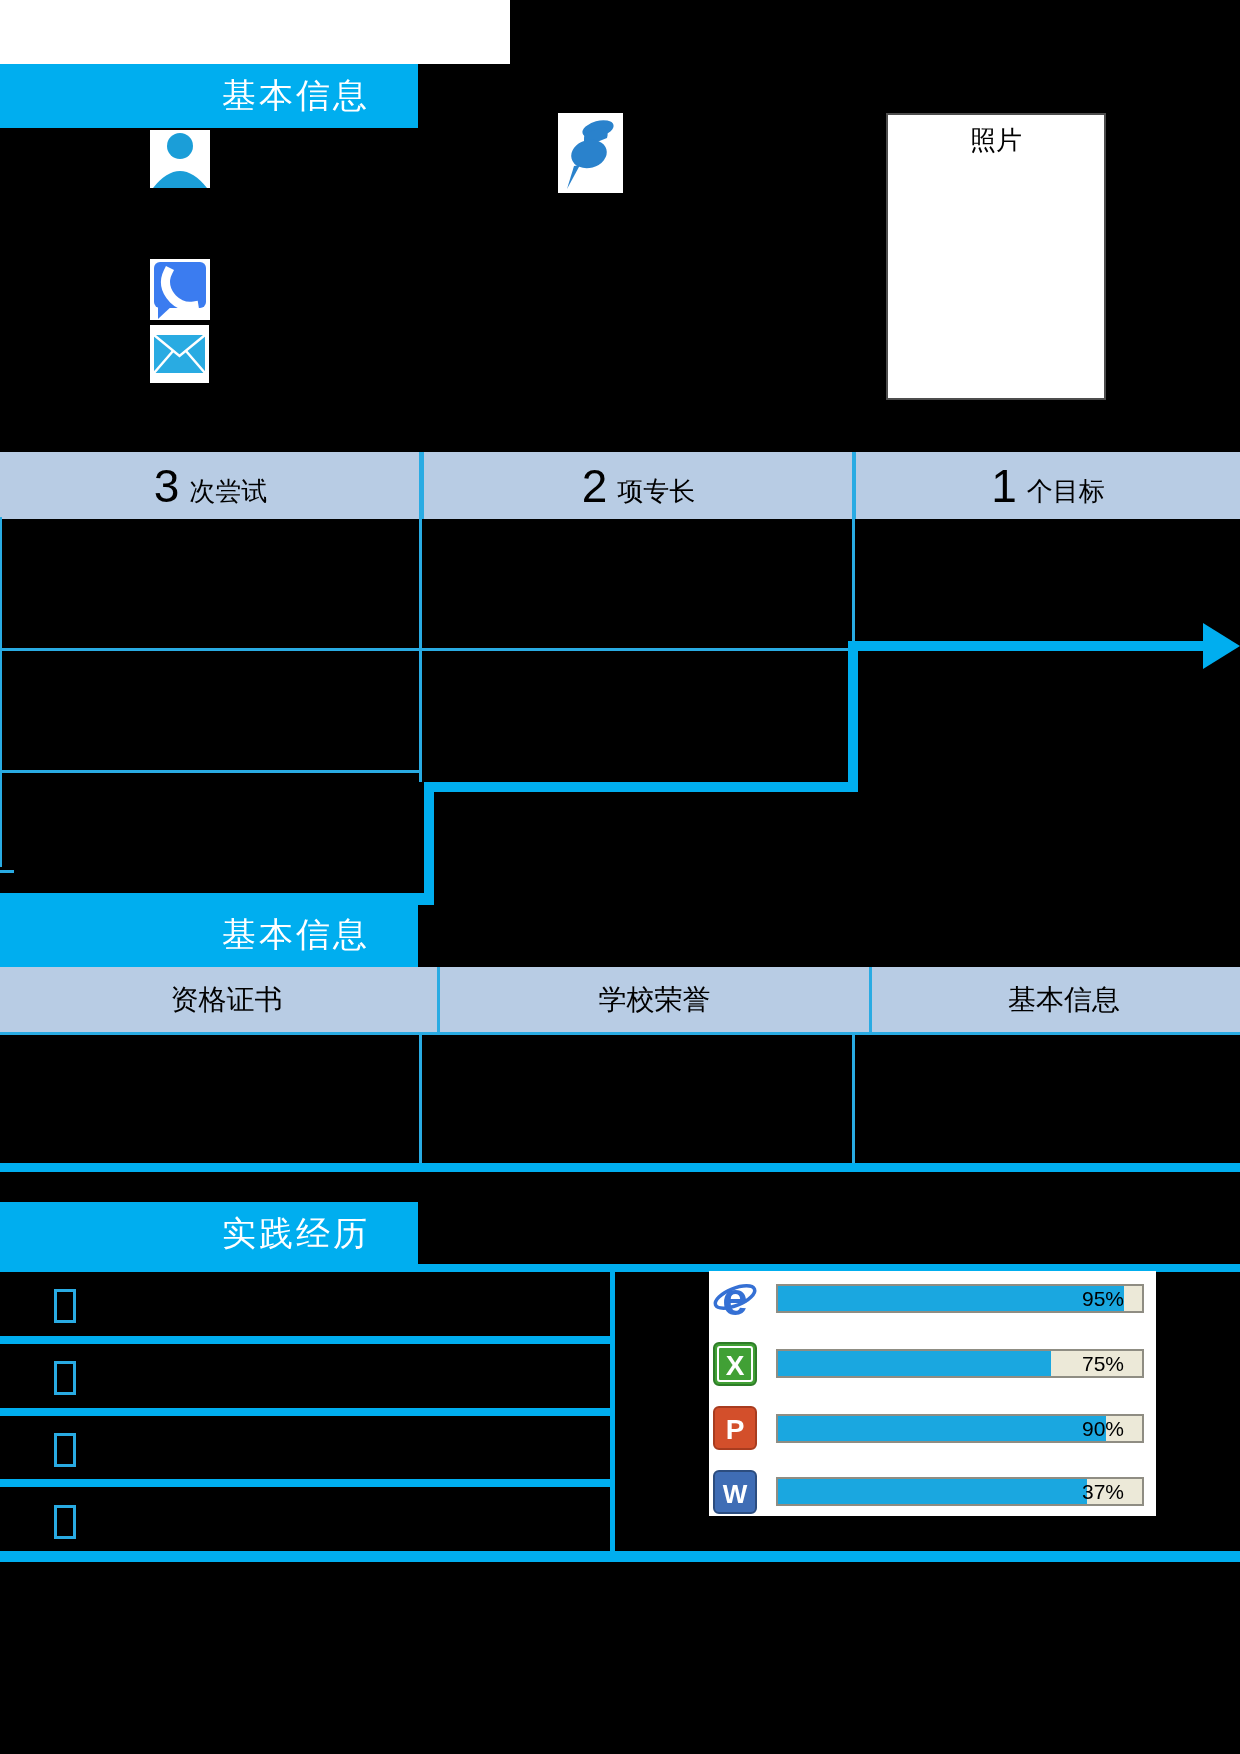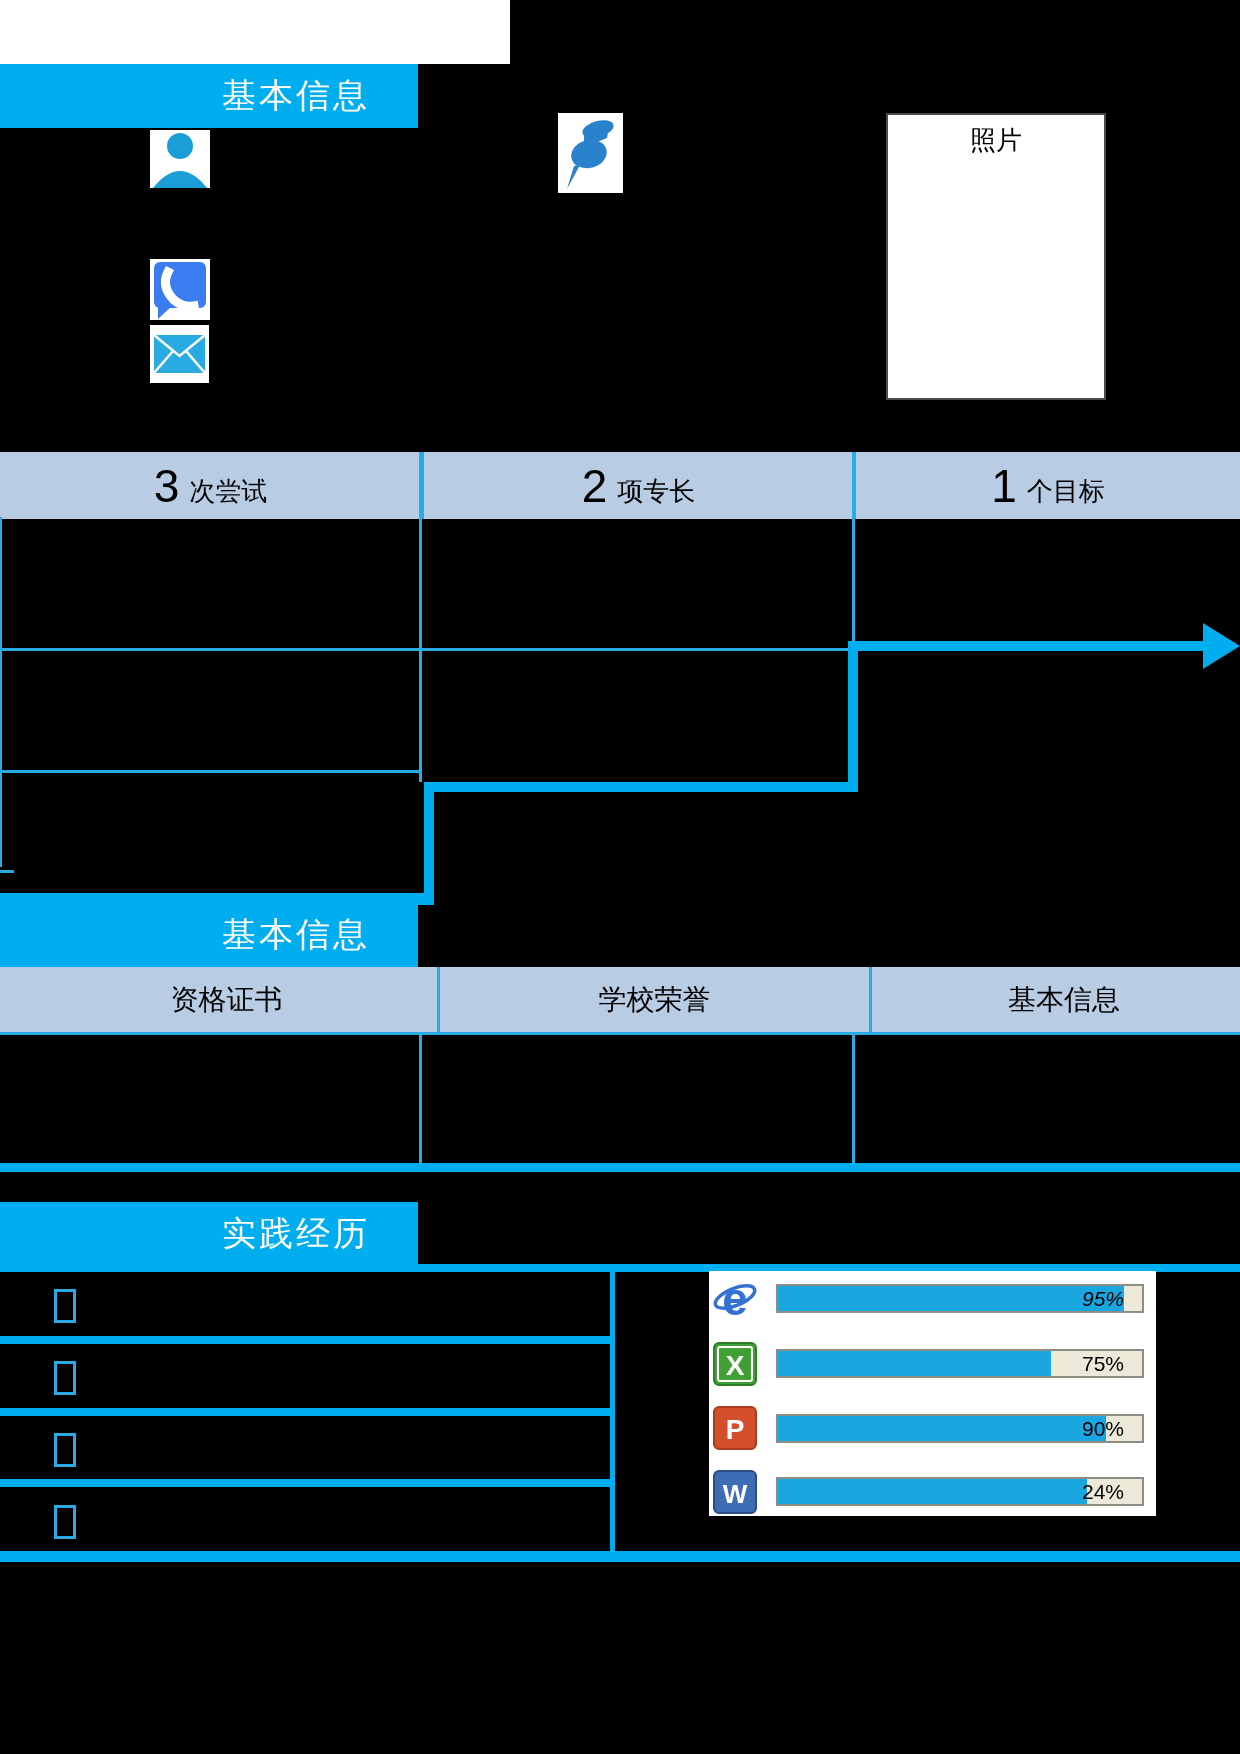--- a/index.html
+++ b/index.html
@@ -75,21 +75,21 @@
   
   .chart-box{left:709px;top:1271px;width:447px;height:245px;background:#fff;}
   .chart-icon{position:absolute;left:3px;width:46px;height:46px;}
   .track{position:absolute;left:67px;width:368px;height:29px;background:#ece9d8;
     border:2px solid #8f8d83;box-sizing:border-box;}
   .fill{position:absolute;left:0;top:0;height:100%;background:#1aa7e0;}
   .pct{position:absolute;right:0;top:0;width:100%;height:100%;display:flex;
     align-items:center;justify-content:flex-end;padding-right:18px;box-sizing:border-box;
     font-size:21px;color:#000;}
   #ci-1{top:6px;} #ci-2{top:70px;} #ci-3{top:134px;} #ci-4{top:198px;}
-  #tr-1{top:13px;font-style:italic;} #tr-2{top:78px;} #tr-3{top:143px;} #tr-4{top:206px;}
+  #tr-1{top:13px;} #tr-2{top:78px;} #tr-3{top:143px;} #tr-4{top:206px;}
 </style>
 </head>
 <body>
 
 <div class="canvas">
 
   <div class="abs white-top"></div>
 
   <div class="abs section-bar" id="bar-basic">
     <span>基本信息</span>
@@ -230,18 +230,18 @@
     </div>
 
     <div class="chart-icon" id="ci-4">
       <svg width="46" height="46" viewBox="0 0 46 46">
         <rect x="2" y="2" width="42" height="42" rx="5" fill="#3f6db5" stroke="#2c4d7f" stroke-width="2"></rect>
         <text x="23" y="34" font-size="26" font-weight="bold" fill="#fff" text-anchor="middle" font-family="Liberation Sans, sans-serif">W</text>
       </svg>
     </div>
     <div class="track" id="tr-4">
       <div class="fill" style="width: 85%;"></div>
-      <div class="pct">24%</div>
+      <div class="pct">37%</div>
     </div>
 
   </div>
 
 </div>
 
 </body></html>

